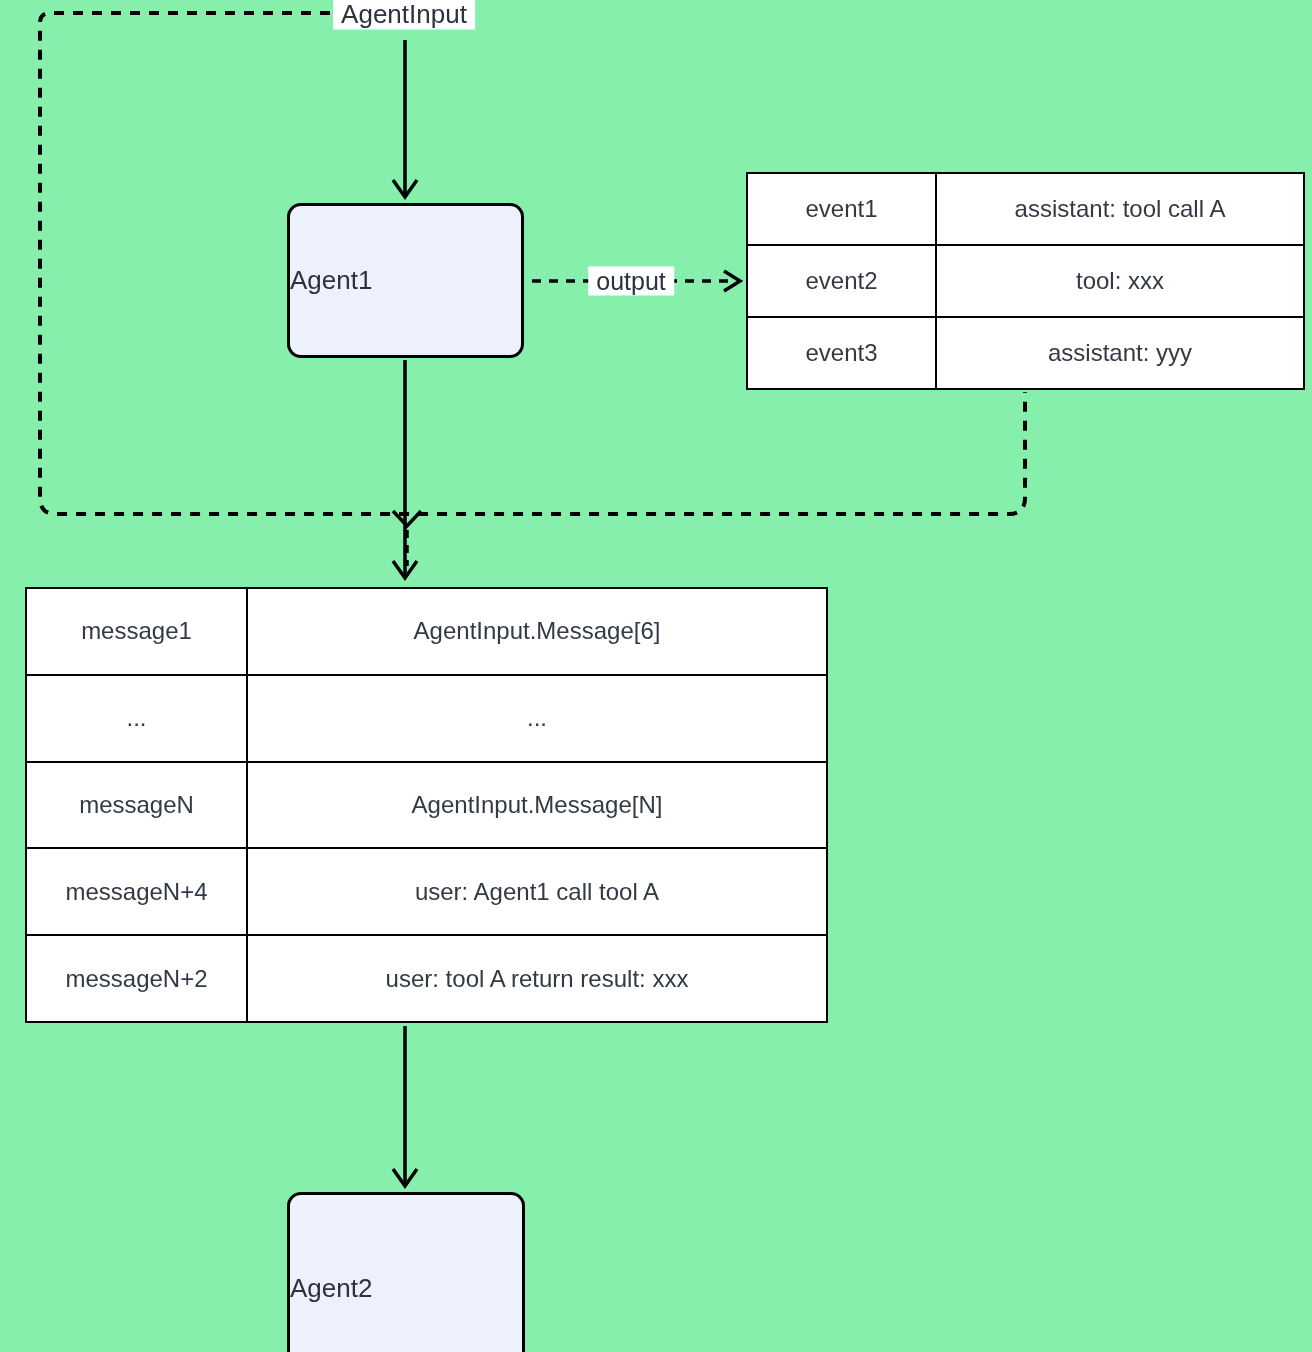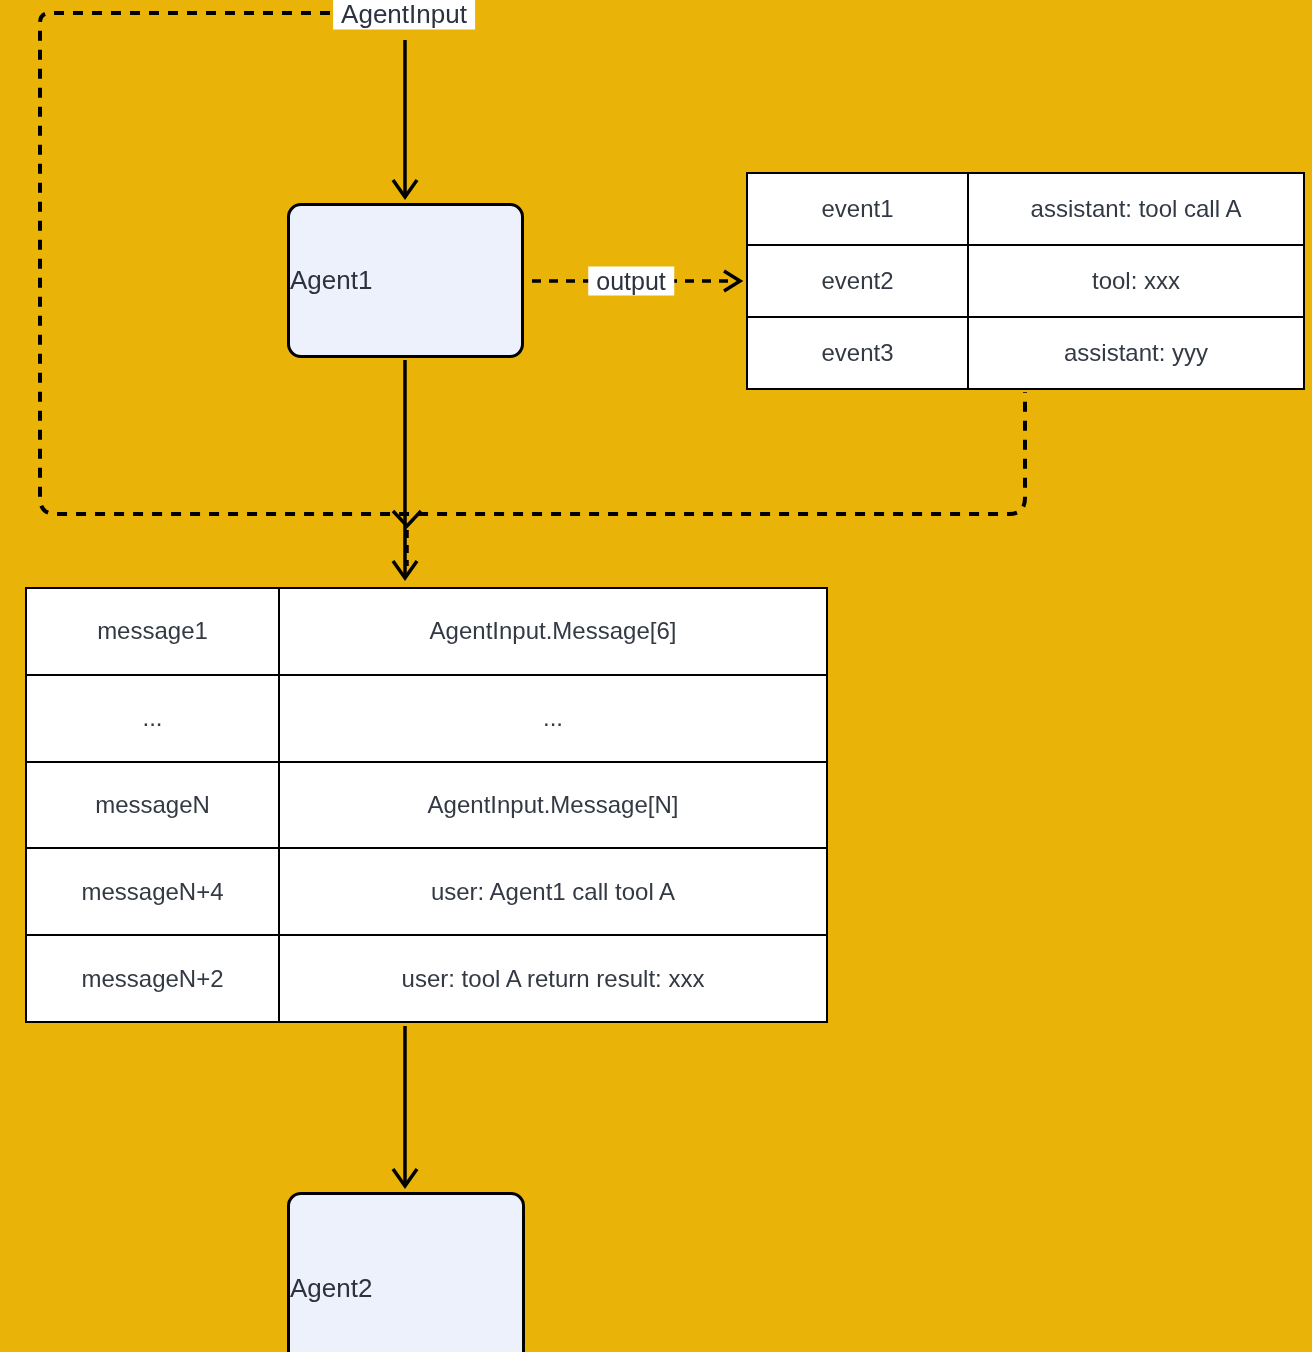--- a/index.html
+++ b/index.html
@@ -1,19 +1,19 @@
 <!DOCTYPE html>
 <html><head>
 <meta charset="utf-8">
 <style>
   html,body{margin:0;padding:0;background:#ffffff;}
   #canvas{
     position:relative;
     width:1312px;height:1352px;
-    background:#eab308;
+    background:#86efac;
     font-family:"Liberation Sans","DejaVu Sans",sans-serif;
     color:#333a44;
     overflow:hidden;
   }
   #wires{position:absolute;left:0;top:0;z-index:1;}
   .node{
     position:absolute;
     background:#edf1fb;
     border:3px solid #000000;
     border-radius:14px;
@@ -40,21 +40,21 @@
     border-collapse:collapse;
     table-layout:fixed;
     background:#ffffff;
     z-index:2;
     font-size:24px;color:#333a44;
   }
   .kv-table td{
     border:2px solid #000000;
     text-align:center;
     vertical-align:middle;
-    padding:0 22px;
+    padding:0 6px;
     overflow:hidden;
     white-space:nowrap;
   }
   #event-table{left:746px;top:172px;width:559px;height:218px;border:1px solid #000;}
   #event-table td.key{width:175px;}
   #messages-table{left:5px;top:587px;width:803px;height:436px;border:1px solid #000;margin-left:20px;}
   #messages-table td.key{width:207px;}
 </style>
 </head>
 <body>

